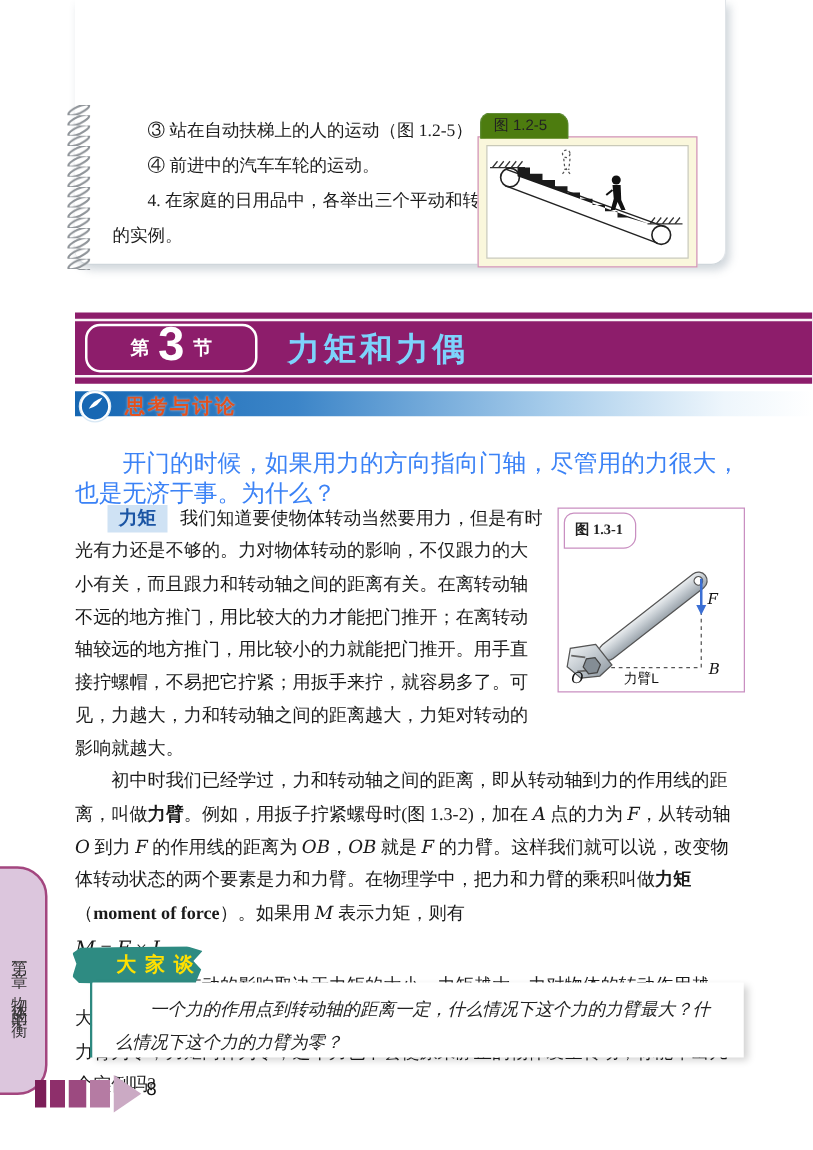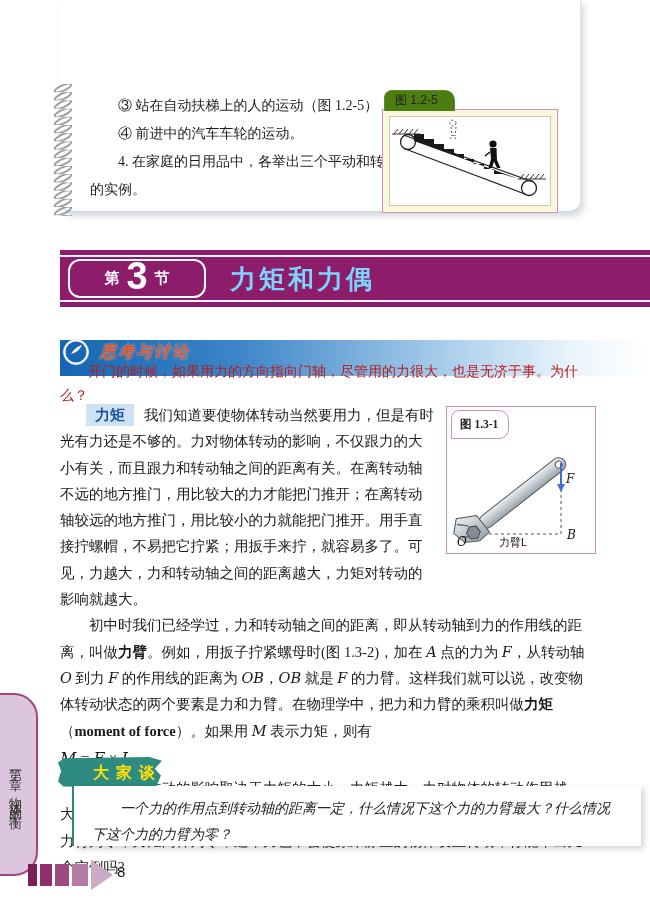--- a/index.html
+++ b/index.html
@@ -31,28 +31,28 @@
   .banner:before { top:5px; } .banner:after { bottom:5px; }
   .banner-badge { position:absolute; left:8px; top:9px; height:39px; width:138px;
     border:2px solid #fff; border-radius:12px; display:flex; align-items:center;
     justify-content:center; gap:7px; color:#fff; font-family:"Liberation Sans",sans-serif; }
   .banner-badge .small { font-size:15px; font-weight:bold; }
   .banner-badge .big { font-size:38px; font-weight:bold; line-height:1; margin-top:-6px; }
   .banner-title { position:absolute; left:170px; top:12px; color:#7dd3fc; font-size:26px;
     font-weight:bold; font-family:"Liberation Sans",sans-serif; letter-spacing:3px; }
 
   
-  .think-bar { position:absolute; left:60px; right:0; top:340px; height:36px;
-    background:linear-gradient(90deg,#1566b2 0%,#3c85c8 30%,#a8cdeb 65%,#eef6fc 88%,#ffffff 100%);font-style:italic; }
+  .think-bar { position:absolute; left:60px; right:0; top:313px; height:20px;
+    background:linear-gradient(90deg,#1566b2 0%,#3c85c8 30%,#a8cdeb 65%,#eef6fc 88%,#ffffff 100%); }
   .think-icon { position:absolute; left:2px; top:-2px; }
   .think-title { position:absolute; left:40px; top:2px; color:#e2511f; font-weight:bold;
     font-size:16px; font-family:"Liberation Sans",sans-serif; letter-spacing:2px;
     text-shadow:0 0 2px rgba(255,255,255,.6); }
-  .think-q { position:absolute; left:60px; top:360px; width:535px; font-size:14px;
-    line-height:24px; color:#b91c1c; text-indent:2em; }
+  .think-q { position:absolute; left:60px; top:360px; width:535px; font-size:19px;
+    line-height:24px; color:#3b82f6; text-indent:2em; }
 
   
   .content { position:absolute; left:60px; top:402px; width:536px;
     font-size:14.5px; line-height:26.3px; color:#1a1a1a; }
   .content p.body { text-indent:2em; }
   .term { display:inline-block; background:#cfe2f4; color:#1b55a4; font-weight:bold;
     font-family:"Liberation Sans",sans-serif; font-size:15px; line-height:22px;
     padding:0 9px; margin:0 10px 0 26px; text-indent:0; }
   .var { font-style:italic; font-family:"DejaVu Serif",serif; }
   .formula { text-align:left; text-indent:0 !important; font-size:16px; margin:2px 0 3px; }
@@ -65,21 +65,21 @@
     font-family:Liberation Serif, serif; font-weight:bold; font-size:11.5px; color:#222; }
   .fig131 svg { position:absolute; left:4px; top:24px; }
 
   
   .talk-label { position:absolute; left:58px; top:757px; width:104px; height:31px;
     background:#2e8b82; color:#ffe000; font-weight:bold; font-size:16px;
     font-family:"Liberation Sans",sans-serif; letter-spacing:7px; text-align:right;
     line-height:31px; text-indent:7px;
     clip-path:polygon(0 18%,6% 4%,88% 0,100% 12%,93% 38%,99% 60%,94% 100%,5% 95%,0 78%,3% 45%); }
   .talk-line { position:absolute; left:72px; top:786px; width:2px; height:60px; background:#2e8b82; }
-  .talk-box { position:absolute; left:74px; top:786px; width:567px; height:60px; background:#fff;
+  .talk-box { position:absolute; left:74px; top:786px; width:521px; height:60px; background:#fff;
     box-shadow:3px 3px 6px rgba(0,0,0,.18); padding:10px 18px 0 18px; }
   .talk-box p { font-style:italic; font-size:14px; line-height:26px; color:#222; text-indent:2em; }
 
   
   .chapter-tab { position:absolute; left:-14px; top:693px; width:52px; height:183px;
     background:#dcc6dd; border:2px solid #a3467f; border-radius:0 24px 24px 0;
     display:flex; align-items:center; justify-content:center; }
   .chapter-tab .vtext { writing-mode:vertical-rl; font-size:13px; color:#333;
     letter-spacing:5px; font-family:"Liberation Sans",sans-serif; margin-left:6px; }
   .chapter-tab .gap { display:inline-block; height:14px; }

